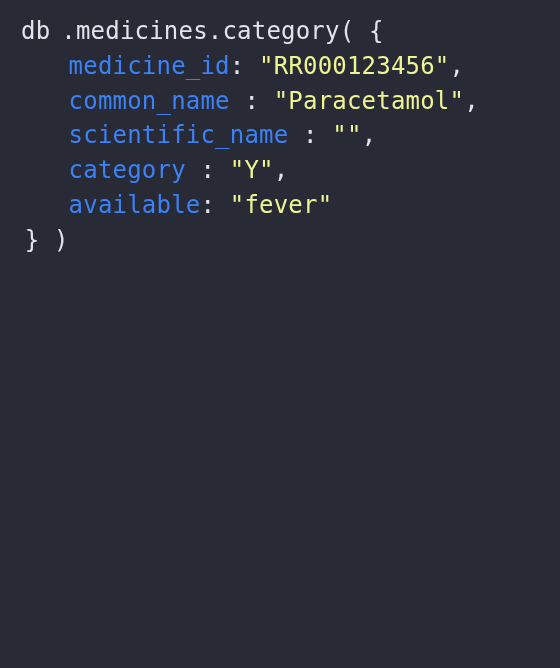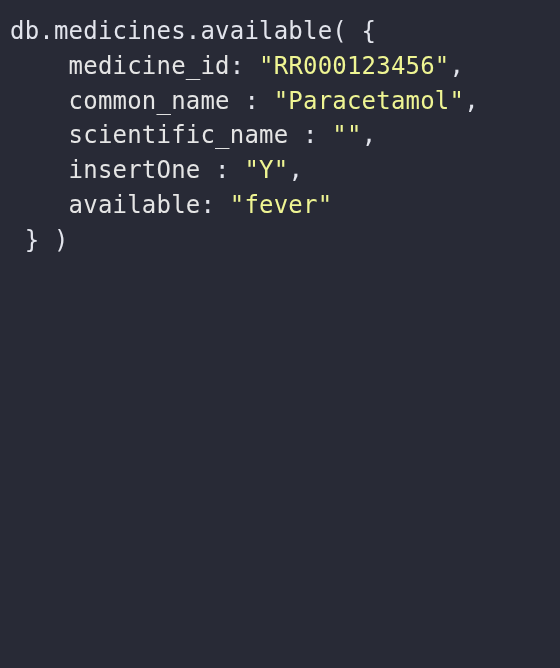--- a/index.html
+++ b/index.html
@@ -16,27 +16,27 @@
     line-height: 1.45;
     font-weight: 500;
     letter-spacing: 0.2px;
   }
   pre.code {
     margin: 0;
     padding: 14px 10px;
     white-space: pre;
     color: #e2e4ec;
   }
-  .tok-plain   { color: #e2e4ec; }
-  .tok-key     { color: #e5e5e5; }
+  .tok-plain   { color: #e2e4ec; margin-left: 11px; }
+  .tok-key     { color: #3b82f6; }
   .tok-string  { color: #eff593; }
   .tok-punc    { color: #e2e4ec; }
 </style>
 </head>
 <body>
 
-<pre class="code"><span class="tok-plain">db</span><span class="tok-plain">.medicines.available</span><span class="tok-punc">( {</span>
+<pre class="code"><span class="tok-plain">db</span><span class="tok-plain">.medicines.category</span><span class="tok-punc">( {</span>
     <span class="tok-key">medicine_id</span><span class="tok-punc">: </span><span class="tok-string">"RR000123456"</span><span class="tok-punc">,</span>
     <span class="tok-key">common_name </span><span class="tok-punc">: </span><span class="tok-string">"Paracetamol"</span><span class="tok-punc">,</span>
     <span class="tok-key">scientific_name </span><span class="tok-punc">: </span><span class="tok-string">""</span><span class="tok-punc">,</span>
-    <span class="tok-key">insertOne </span><span class="tok-punc">: </span><span class="tok-string">"Y"</span><span class="tok-punc">,</span>
+    <span class="tok-key">category </span><span class="tok-punc">: </span><span class="tok-string">"Y"</span><span class="tok-punc">,</span>
     <span class="tok-key">available</span><span class="tok-punc">: </span><span class="tok-string">"fever"</span><span class="tok-punc"></span>
 <span class="tok-punc"> } )</span></pre>
 
 </body></html>

